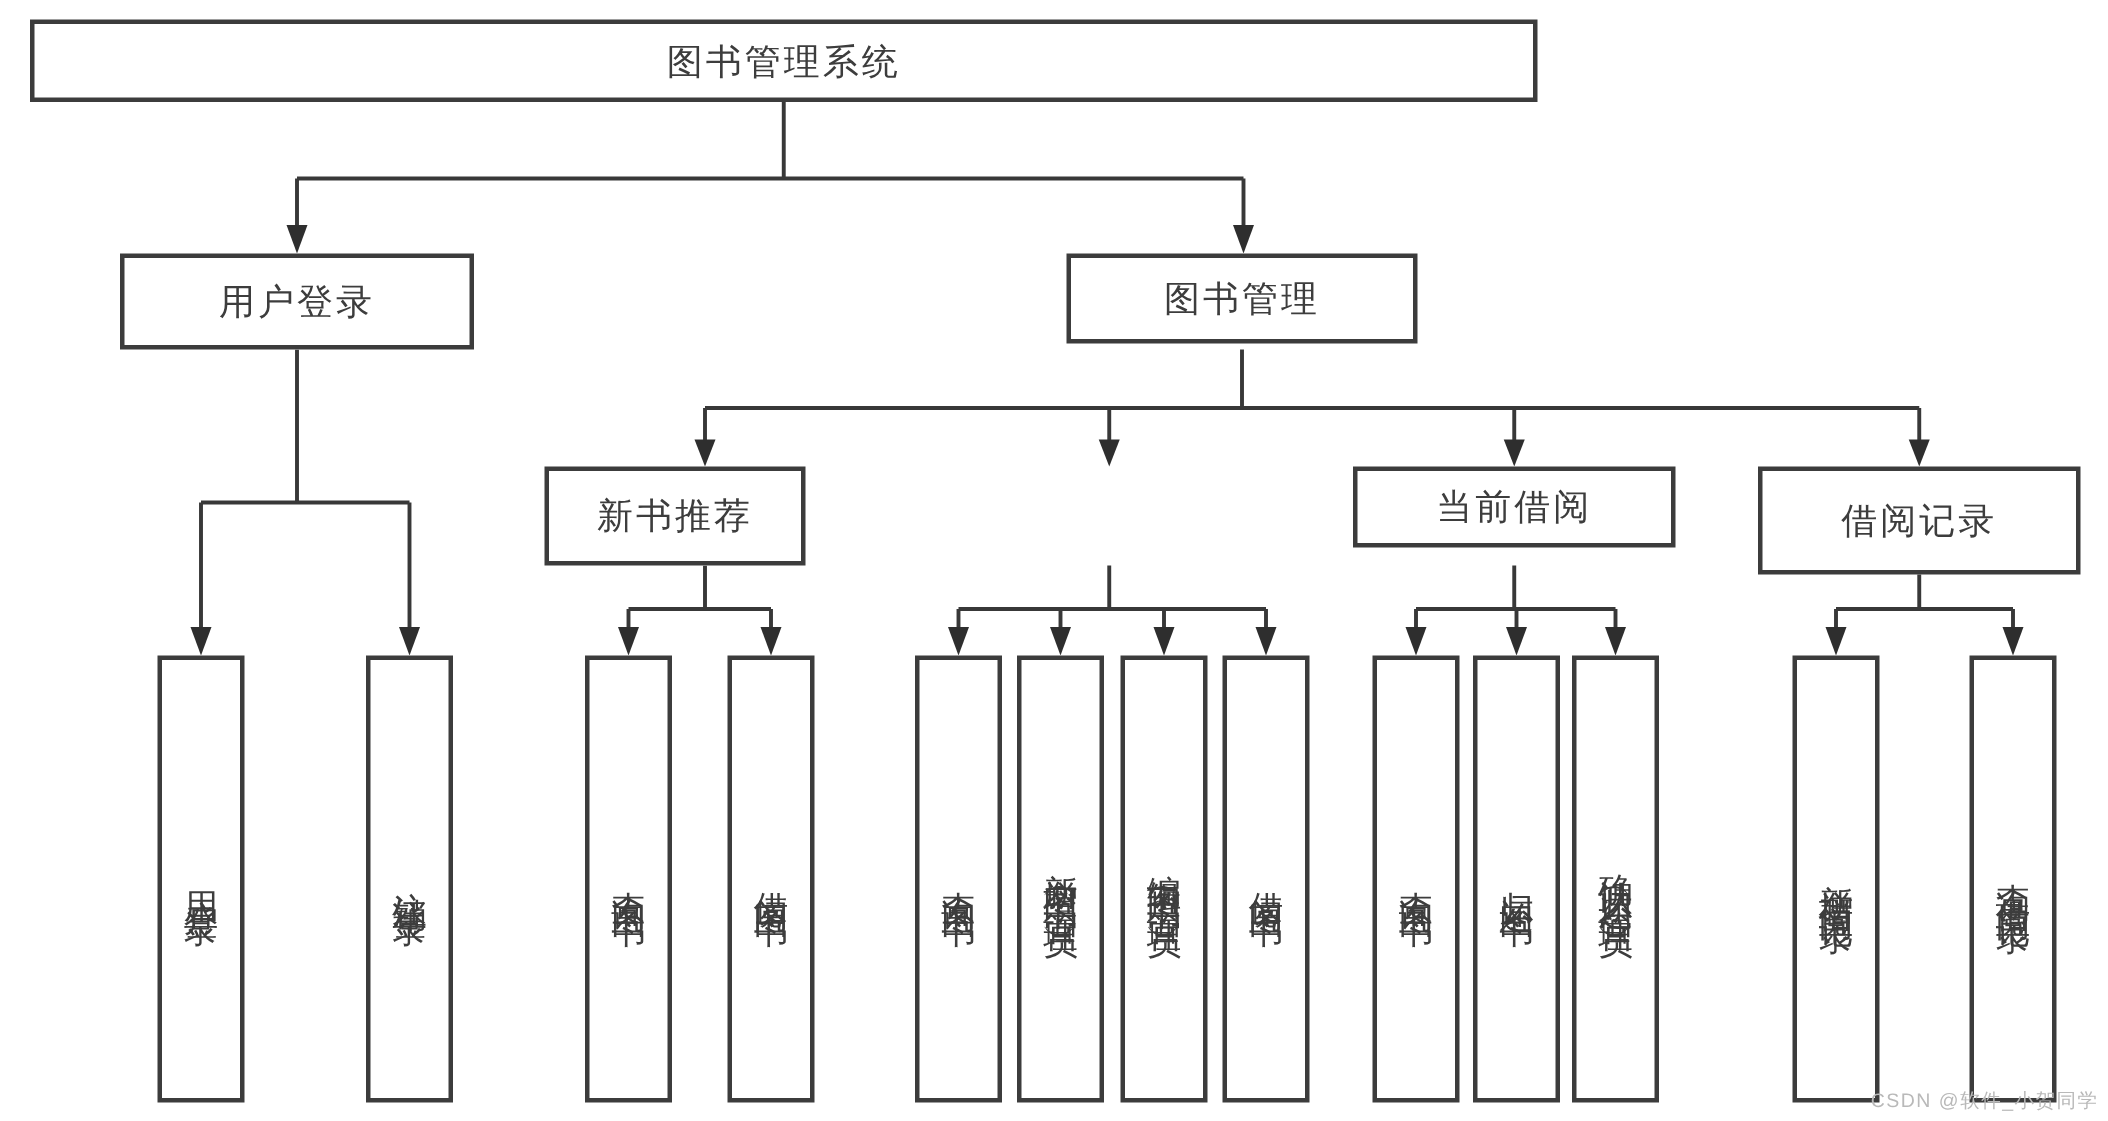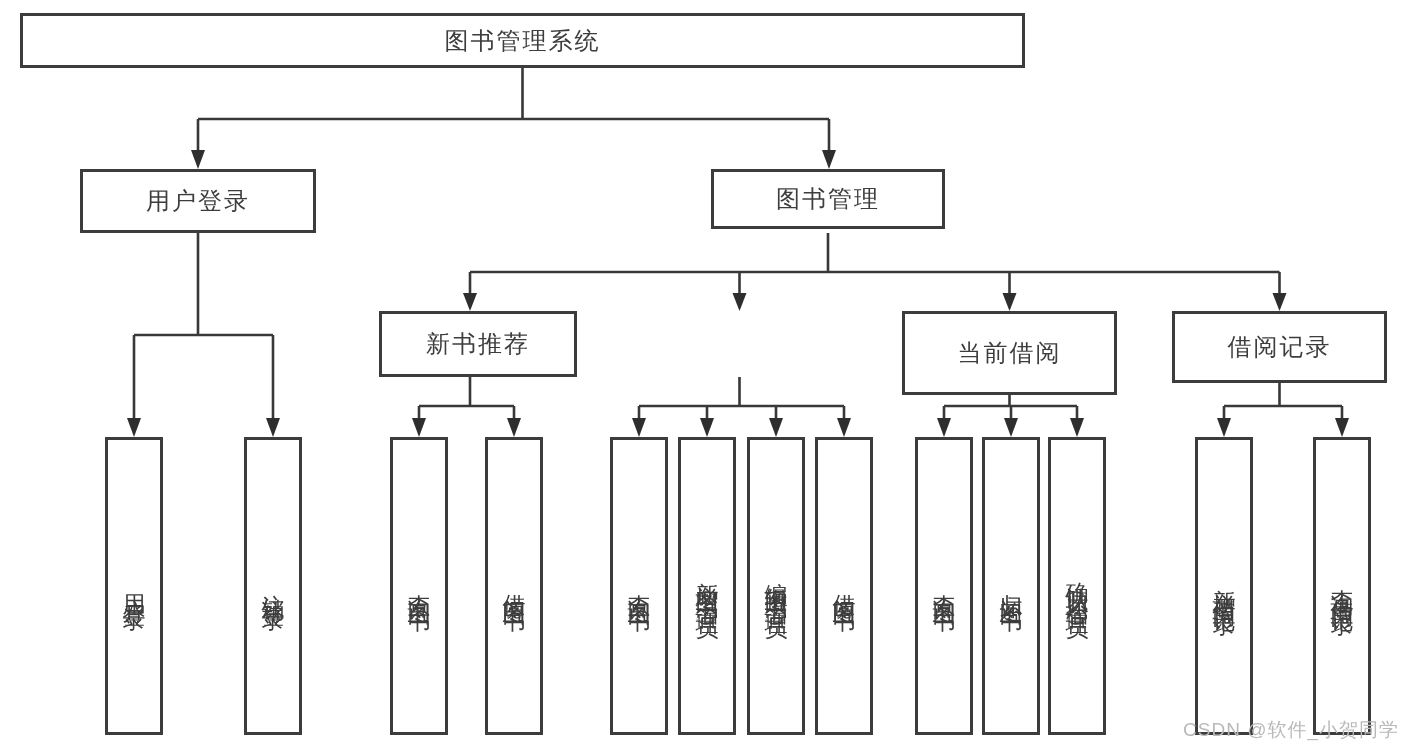--- a/index.html
+++ b/index.html
@@ -25,21 +25,21 @@
   .vbox{
     writing-mode:vertical-rl;
     text-orientation:mixed;
     font-size:23px;
     letter-spacing:5px;
     line-height:1;
   }
   #watermark{
     position:absolute;
     right:6px;bottom:4px;
-    font-size:19px;
+    font-size:13px;
     letter-spacing:1px;
     color:#b9b9b9;
     z-index:10;
     white-space:nowrap;
   }
 </style>
 </head>
 <body>
 
 <div id="stage">
@@ -85,22 +85,22 @@
       <polygon points="1217,418 1231,418 1224,437"></polygon>
       <polygon points="1335,418 1349,418 1342,437"></polygon>
     </g>
   </svg>
 
   <div class="node hbox" style="left:20px;top:13px;width:1005px;height:55px;">图书管理系统</div>
 
   <div class="node hbox" style="left:80px;top:169px;width:236px;height:64px;">用户登录</div>
   <div class="node hbox" style="left:711px;top:169px;width:234px;height:60px;">图书管理</div>
 
-  <div class="node hbox" style="left:379px;top:311px;width:198px;height:66px;">新书推荐</div>
-  <div class="node hbox" style="left:902px;top:311px;width:215px;height:84px;">当前借阅</div>
+  <div class="node hbox" style="left:363px;top:311px;width:174px;height:66px;">新书推荐</div>
+  <div class="node hbox" style="left:902px;top:311px;width:215px;height:54px;">当前借阅</div>
   <div class="node hbox" style="left:1172px;top:311px;width:215px;height:72px;">借阅记录</div>
 
   <div class="node vbox" style="left:105px;top:437px;width:58px;height:298px;">用户登录</div>
   <div class="node vbox" style="left:244px;top:437px;width:58px;height:298px;">注销登录</div>
 
   <div class="node vbox" style="left:390px;top:437px;width:58px;height:298px;">查询图书</div>
   <div class="node vbox" style="left:485px;top:437px;width:58px;height:298px;">借阅图书</div>
 
   <div class="node vbox" style="left:610px;top:437px;width:58px;height:298px;">查询图书</div>
   <div class="node vbox" style="left:678px;top:437px;width:58px;height:298px;">新增图书（管理员）</div>

